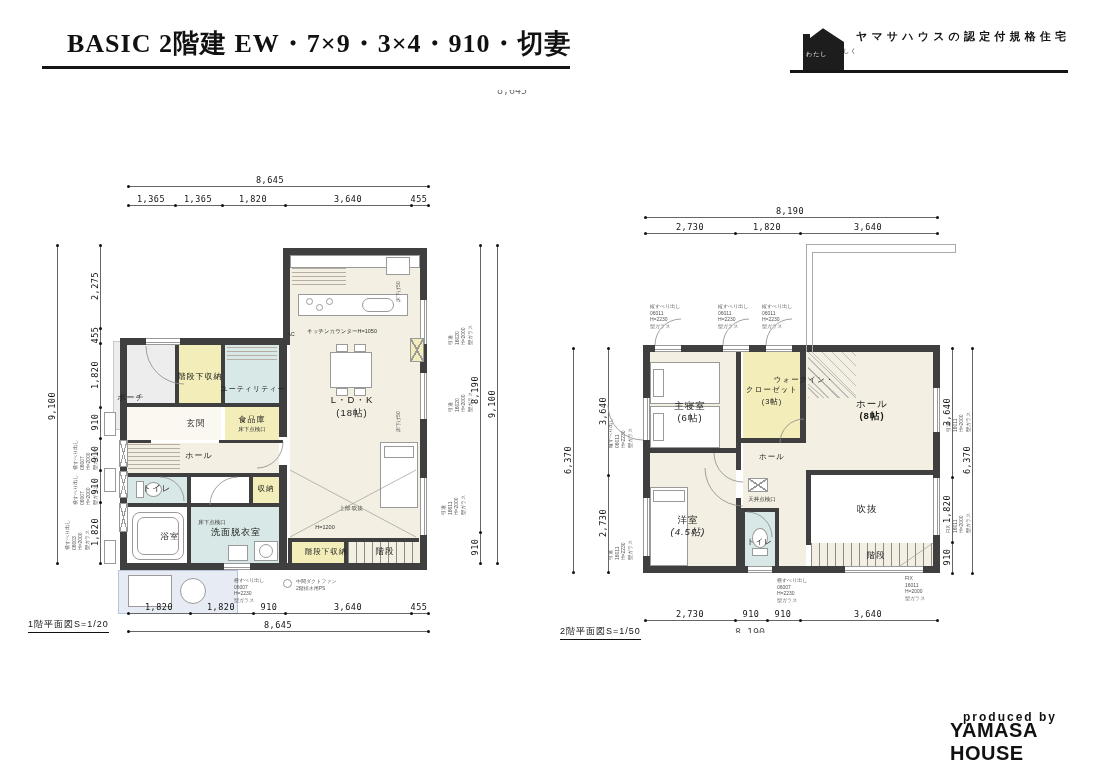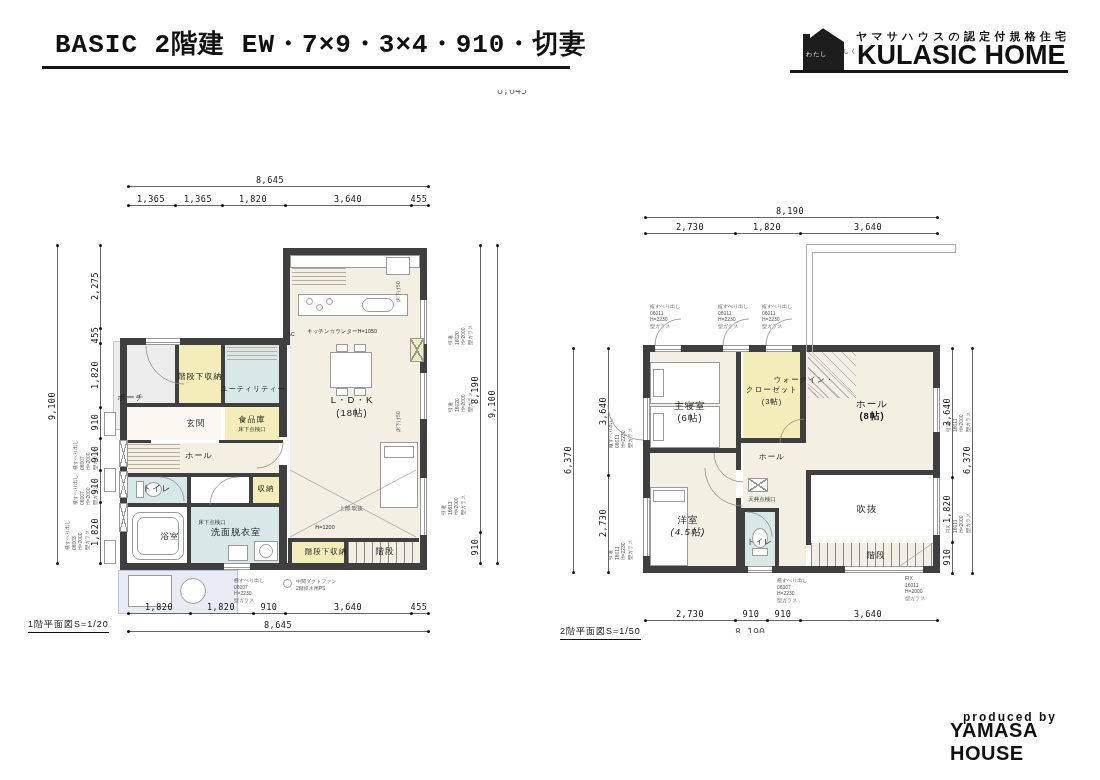--- a/index.html
+++ b/index.html
@@ -1,20 +1,20 @@
 <!DOCTYPE html>
 <html><head>
 <meta charset="utf-8">
 <style>
   html,body{margin:0;padding:0;background:#fff;}
   #page{position:relative;width:1100px;height:780px;background:#fff;overflow:hidden;
         font-family:"Liberation Sans","DejaVu Sans",sans-serif;color:#111;}
   
-  .title{position:absolute;left:55px;top:26px;font-size:26px;font-weight:bold;letter-spacing:1px;
-         font-family:Liberation Mono, monospace;white-space:nowrap;}
+  .title{position:absolute;left:67px;top:26px;font-size:26px;font-weight:bold;letter-spacing:1px;
+         font-family:Liberation Serif, serif;white-space:nowrap;}
   .rule{position:absolute;background:#151515;height:3px;}
   .house{position:absolute;left:798px;top:27px;width:50px;height:44px;background:#1d1d1d;
          clip-path:polygon(10% 34%,10% 16%,24% 16%,24% 25%,50% 3%,92% 34%,92% 100%,10% 100%);}
   .housetext{position:absolute;font-size:6px;color:#fff;letter-spacing:1px;}
   .rashiku{position:absolute;font-size:6px;color:#1d1d1d;letter-spacing:1px;}
   .tagline{position:absolute;left:856px;top:29px;width:212px;text-align:justify;text-align-last:justify;
            font-size:11px;font-weight:bold;letter-spacing:2px;white-space:nowrap;}
   .brand{position:absolute;left:857px;top:40px;font-size:27px;font-weight:bold;letter-spacing:0px;white-space:nowrap;}
   .producedby{position:absolute;left:963px;top:710px;font-size:12px;font-weight:bold;letter-spacing:2px;}
   .brand2{position:absolute;left:950px;top:719px;font-size:20px;font-weight:bold;letter-spacing:0.5px;}
@@ -60,21 +60,20 @@
 
 <div id="page">
 
   <div class="title">BASIC 2階建 EW・7×9・3×4・910・切妻</div>
   <div class="rule" style="left:42px;top:66px;width:528px;"></div>
 
   <div class="house"></div>
   <div class="housetext" style="left:806px;top:50px;">わたし</div>
   <div class="rashiku" style="left:836px;top:47px;">らしく</div>
   <div class="tagline">ヤマサハウスの認定付規格住宅</div>
-  <div class="brand">KULASIC HOME</div>
   <div class="rule" style="left:790px;top:70px;width:278px;"></div>
 
   <div class="clipbox" style="left:497px;top:90px;width:70px;height:9px;">
     <span style="margin-top:-5px;">8,645</span>
   </div>
 
   <div class="rm" style="left:113px;top:341px;width:65px;height:87px;background:#ededed;border:1px solid #c9c9c9;"></div>
   <div class="rm" style="left:179px;top:345px;width:43px;height:58px;background:#f2edb9;"></div>
   <div class="rm" style="left:225px;top:345px;width:54px;height:58px;background:#d7e8e6;"></div>
   <div class="rm" style="left:127px;top:407px;width:94px;height:33px;background:#fbf8f1;"></div>

